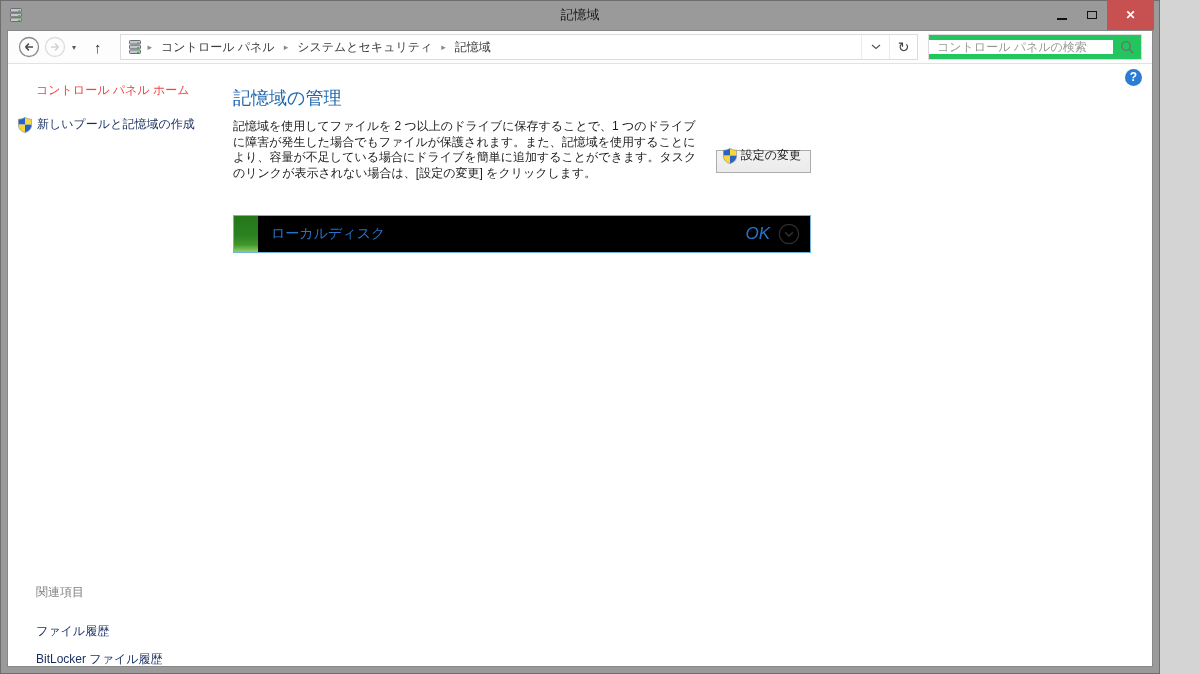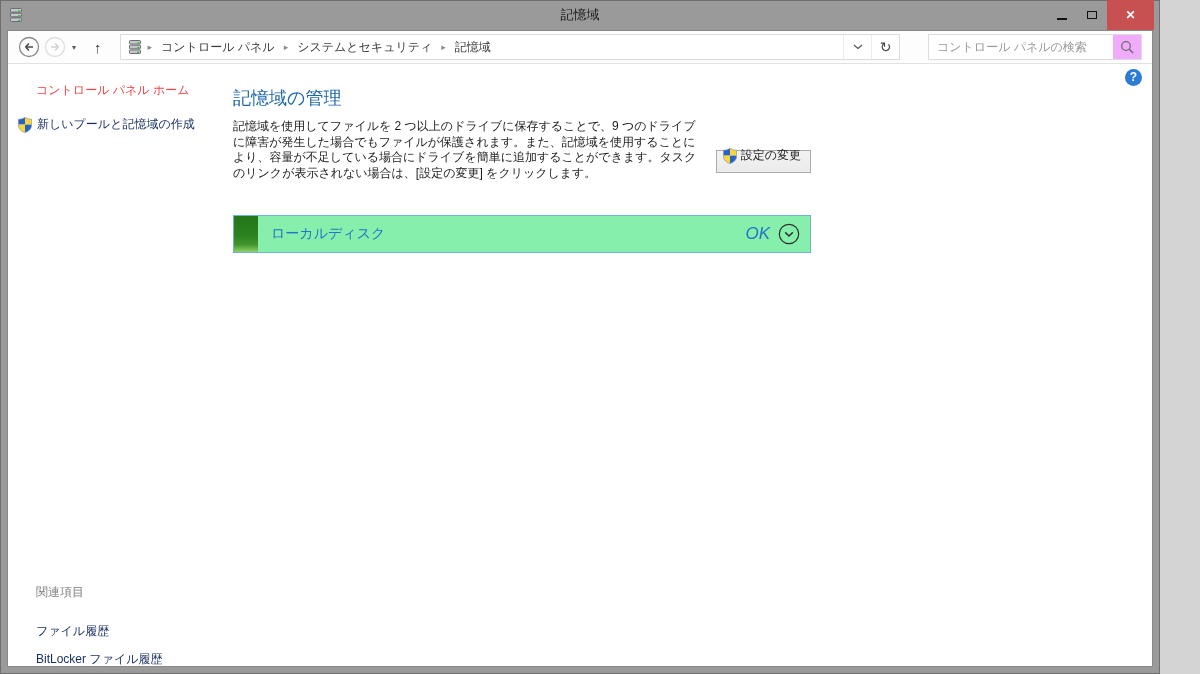--- a/index.html
+++ b/index.html
@@ -57,22 +57,22 @@
   .addr-icon { display: flex; align-items: center; padding: 0 4px 0 6px; }
   .crumb { display: flex; align-items: center; padding: 0 8px; cursor: pointer; white-space: nowrap; }
   .sep { display: flex; align-items: center; color: #8a8a8a; font-size: 9px; padding: 0 1px; }
   .addr-spacer { flex: 1; }
   .addr-btn {
     width: 28px; border: none; border-left: 1px solid #ececec; background: transparent;
     color: #555; display: flex; align-items: center; justify-content: center; cursor: pointer;
   }
   .addr-btn.refresh { font-size: 14px; color: #444; }
   .search {
-    width: 214px; height: 26px; border: 1px solid #dcdcdc; background: #f0abfc;
-    margin-left: 28px; display: flex; 
+    width: 214px; height: 26px; border: 1px solid #dcdcdc; background: #22c55e;
+    margin-left: 10px; display: flex; align-items: center;
   }
   .search input {
     border: none; outline: none; flex: 1; min-width: 0;
     font-size: 12px; padding: 0 2px 0 8px; color: #333;
     font-family: "Liberation Sans", "DejaVu Sans", sans-serif;
   }
   .search input::placeholder { color: #999; }
   .search-btn { border: none; background: transparent; width: 28px; display: flex; align-items: center; justify-content: center; cursor: pointer; }
 
   
@@ -110,21 +110,21 @@
     font-size: 12px; color: #1a1a1a; cursor: pointer;
     border: 1px solid #acacac;
     background: linear-gradient(180deg, #f2f2f2 0%, #ebebeb 100%);
     font-family: "Liberation Sans", "DejaVu Sans", sans-serif;
   }
 
   
   .storage-row {
     position: absolute; top: 151px; left: 0;
     width: 578px; height: 38px;
-    border: 1px solid #72b2d8; background: #86efac;
+    border: 1px solid #72b2d8; background: #000000;
     display: flex; align-items: center; cursor: pointer;
   }
   .green-bar {
     width: 24px; align-self: stretch; flex: none;
     background: linear-gradient(180deg, #25761a 0%, #2b8220 55%, #43962c 80%, #8fd06c 100%);
   }
   .space-name { margin-left: 13px; font-size: 14px; color: #2673c8; flex: 1; }
   .space-status { font-size: 17px; color: #2673c8; margin-right: 7px; font-style: italic; }
   .expander {
     border: none; background: transparent; padding: 0; margin-right: 9px;
@@ -249,21 +249,21 @@
       </div>
 
       <div class="related">
         <div class="related-header">関連項目</div>
         <div class="related-link">ファイル履歴</div>
         <div class="related-link">BitLocker ファイル履歴</div>
       </div>
 
       <div class="main">
         <h1 class="page-heading">記憶域の管理</h1>
-        <p class="page-desc">記憶域を使用してファイルを 2 つ以上のドライブに保存することで、9 つのドライブに障害が発生した場合でもファイルが保護されます。また、記憶域を使用することにより、容量が不足している場合にドライブを簡単に追加することができます。タスクのリンクが表示されない場合は、[設定の変更] をクリックします。</p>
+        <p class="page-desc">記憶域を使用してファイルを 2 つ以上のドライブに保存することで、1 つのドライブに障害が発生した場合でもファイルが保護されます。また、記憶域を使用することにより、容量が不足している場合にドライブを簡単に追加することができます。タスクのリンクが表示されない場合は、[設定の変更] をクリックします。</p>
 
         <button class="settings-btn">
           <svg width="14" height="16">
               <use href="#shield"></use>
             </svg>
           <span>設定の変更</span>
         </button>
 
         <div class="storage-row">
           <div class="green-bar"></div>

